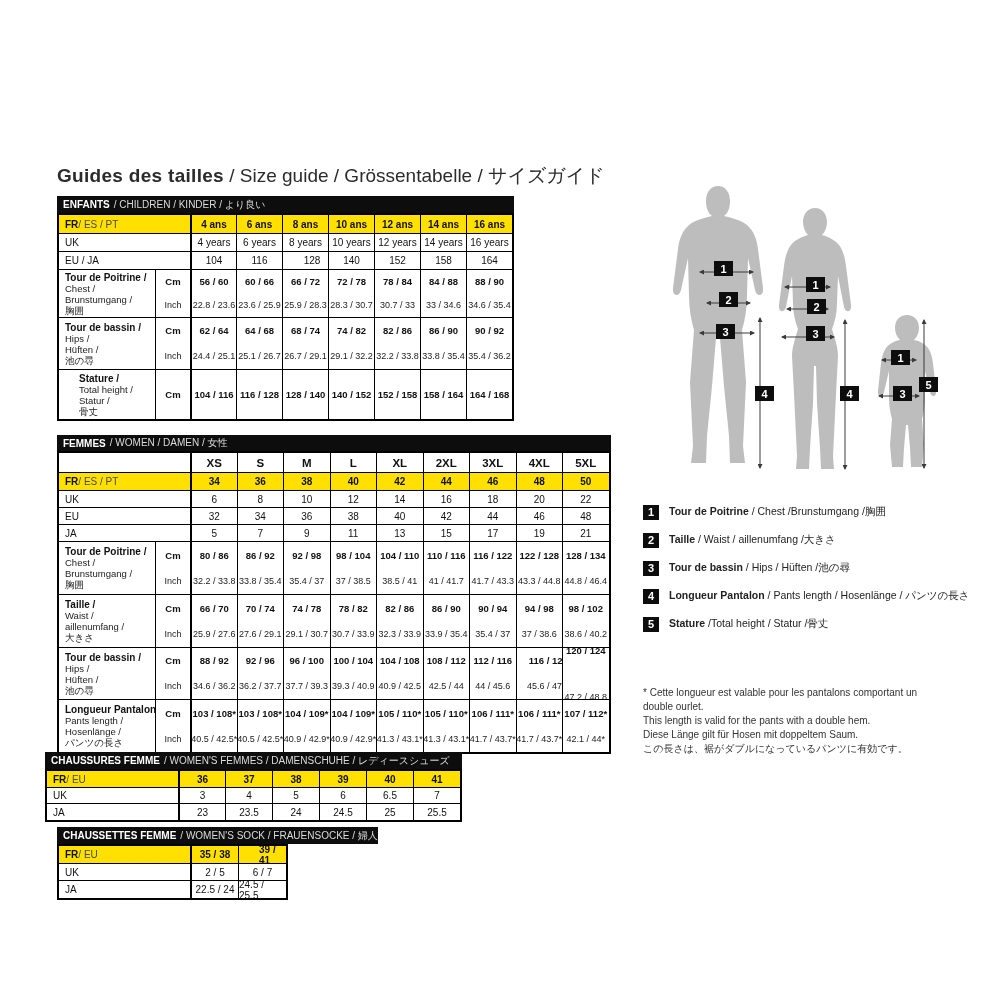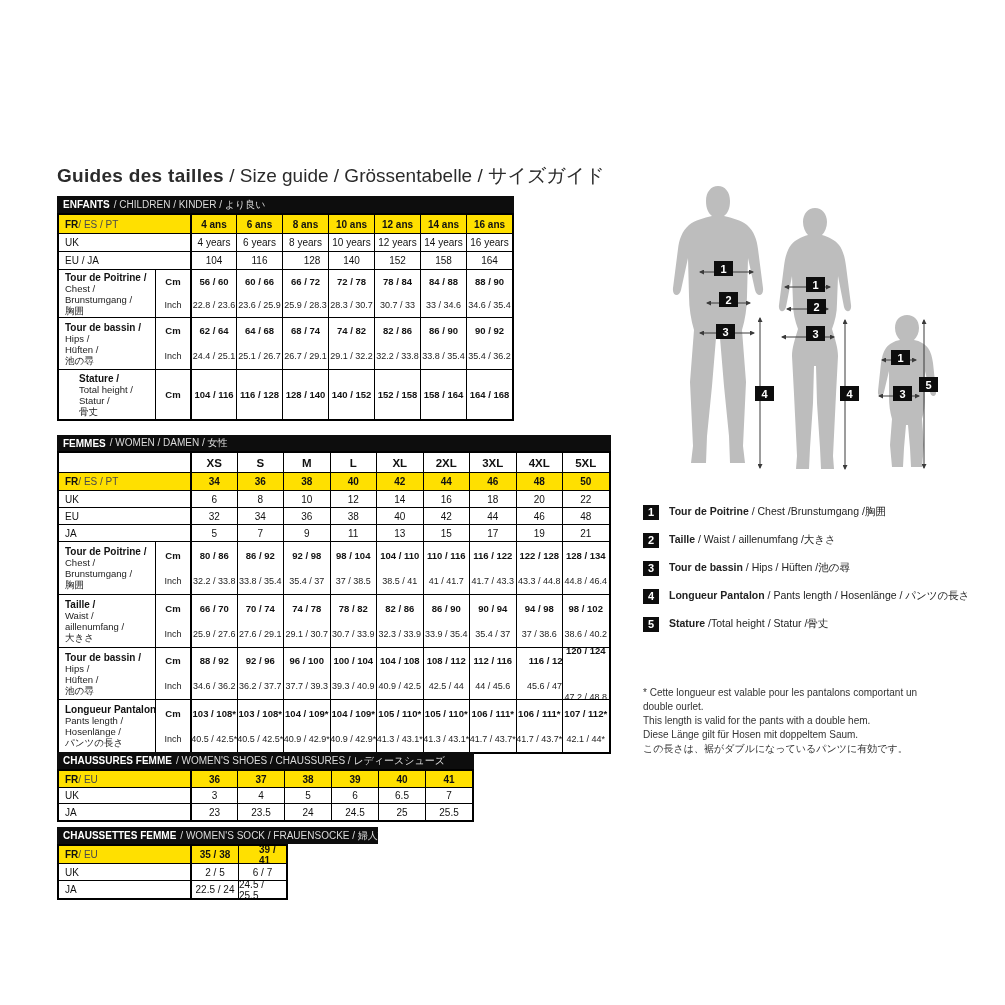--- a/index.html
+++ b/index.html
@@ -468,24 +468,24 @@
               <div class="half cmv">106 / 111*</div>
               <div class="half inv">41.7 / 43.7*</div>
             </div>
             <div class="tc ucell" style="flex: 0 0 46.5px;">
               <div class="half cmv">107 / 112*</div>
               <div class="half inv">42.1 / 44*</div>
             </div>
           </div>
         </div>
       </div>
-      <div class="sizetable" style="left: 57px; top: 752px; width: 417px;">
+      <div class="sizetable" style="left: 45px; top: 752px; width: 417px;">
         <div class="tbar" style="width: 417px; height: 17px;">
           <b>CHAUSSURES FEMME</b>
-          <span>/ WOMEN'S SHOES / CHAUSSURES / レディースシューズ</span>
+          <span>/ WOMEN'S FEMMES / DAMENSCHUHE / レディースシューズ</span>
         </div>
         <div class="tgrid" style="width: 417px;">
           <div class="trow first" style="height: 16px;">
             <div class="tc nl lab ylw" style="flex: 0 0 131px;">
               <b>FR</b>
               <span class="rest"> / EU</span>
             </div>
             <div class="tc ylw bold fd" style="flex: 0 0 47px;">36</div>
             <div class="tc ylw bold" style="flex: 0 0 47px;">37</div>
             <div class="tc ylw bold" style="flex: 0 0 47px;">38</div>

